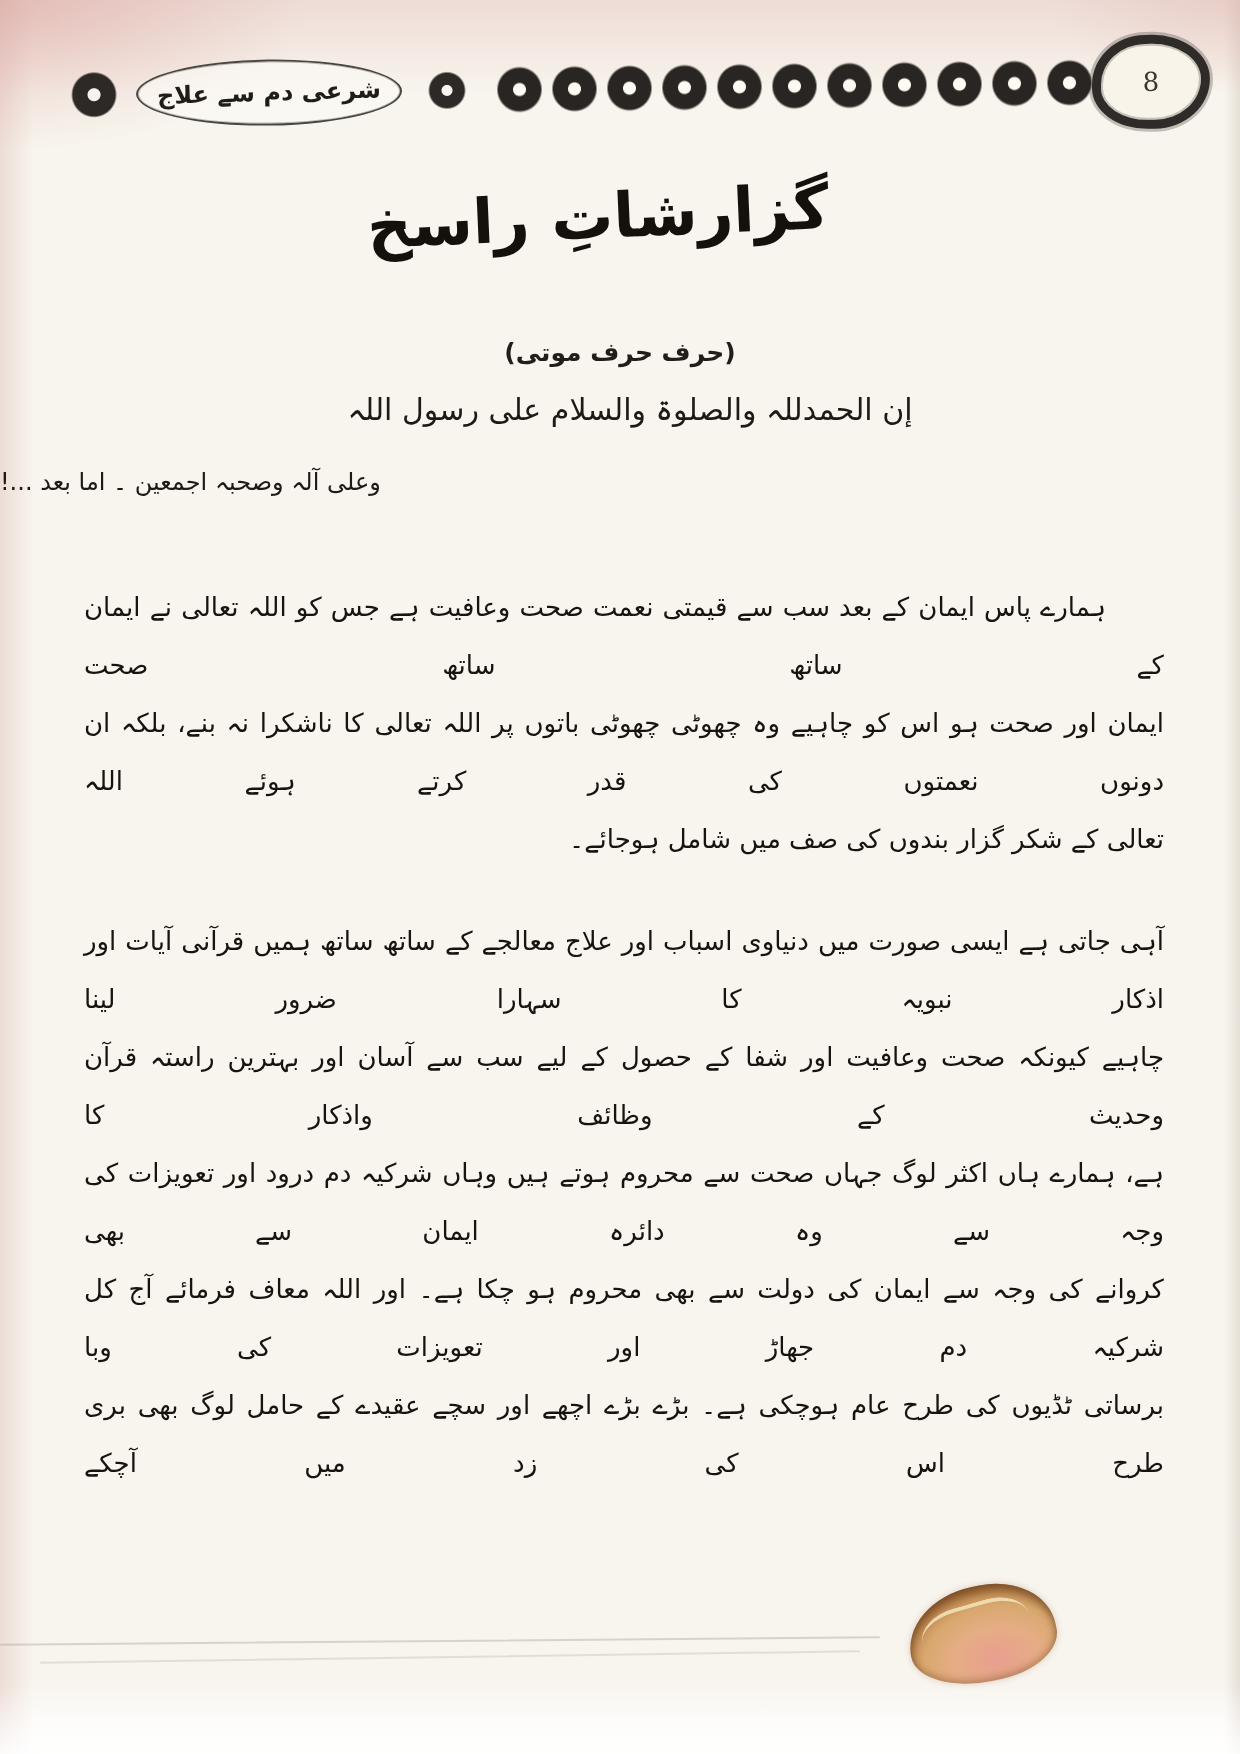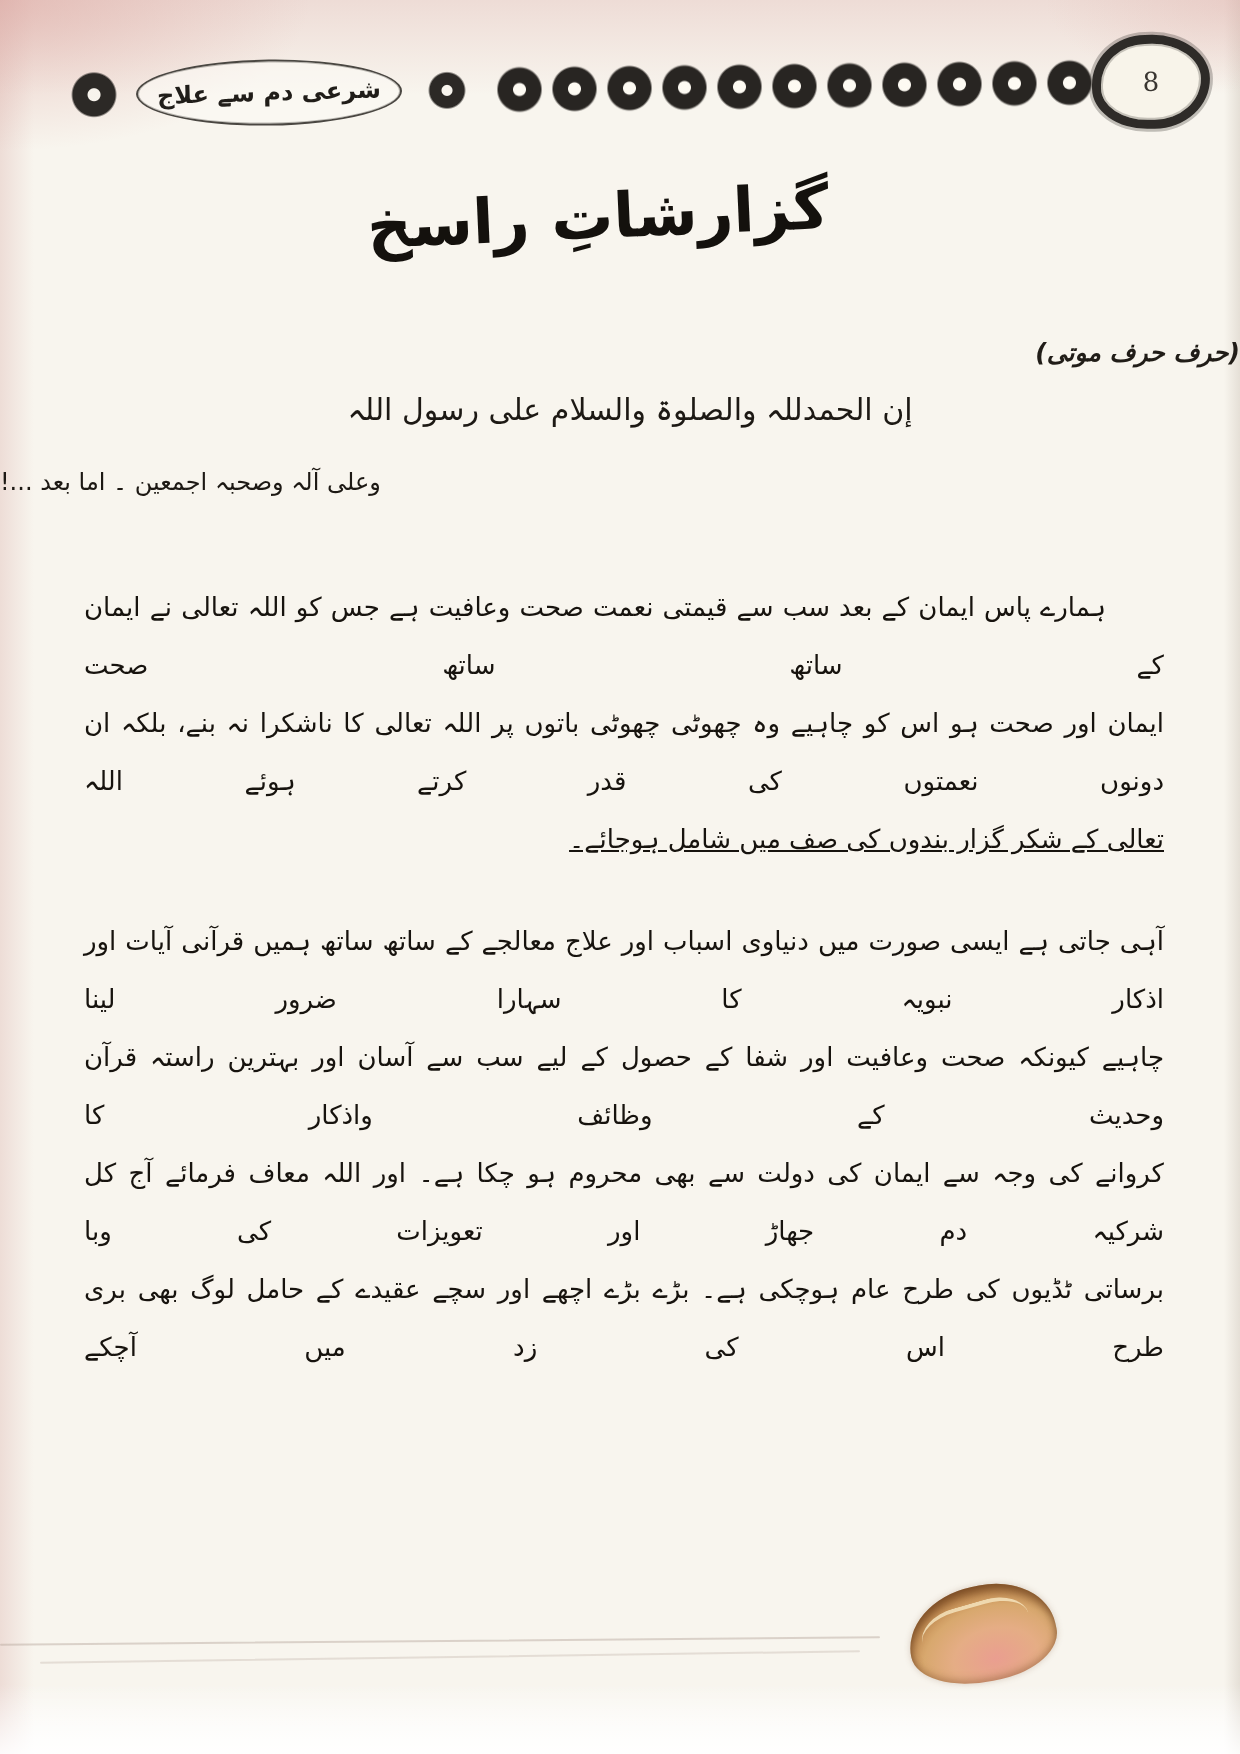--- a/index.html
+++ b/index.html
@@ -63,22 +63,22 @@
 
   
   .main-title{
     position:absolute;top:180px;left:0;right:0;text-align:center;
     font-size:62px;font-weight:700;color:#14110d;
     transform:translateX(-22px) rotate(-2.5deeg);
     transform:translateX(-22px) rotate(-2.5deg);
     letter-spacing:0;
   }
   .subtitle{
-    position:absolute;top:338px;left:0;right:0;
-    font-size:25px;font-weight:700;color:#211d18;font-style:italic;
+    position:absolute;top:338px;left:0;right:0;text-align:center;
+    font-size:25px;font-weight:700;color:#211d18;
   }
   .arabic-line1{
     position:absolute;top:392px;left:0;right:0;text-align:center;
     font-size:30px;color:#1d1914;margin-left:20px;
   }
   .arabic-line2{
     position:absolute;top:468px;left:0;right:0;text-align:left;
     font-size:24px;color:#1d1914;
   }
 
@@ -87,21 +87,21 @@
     position:absolute;top:566px;left:72px;right:64px;
     direction:rtl;font-size:26px;color:#17130e;
   }
   .para{margin:12px;}
   .para + .para{margin-top:44px;}
   .line{
     line-height:58px;
     text-align:justify;text-align-last:justify;
   }
   .line.first{text-indent:58px;}
-  .line.last{text-align-last:start;text-decoration:underline;}
+  .line.last{text-align-last:start;}
 
   
   .scratch{position:absolute;height:2px;background:#b5a79b;opacity:.45;border-radius:2px;}
   .scratch.s1{left:0;top:1640px;width:880px;transform:rotate(-0.5deg);}
   .scratch.s2{left:40px;top:1656px;width:820px;transform:rotate(-0.8deg);opacity:.3;}
   .thumb{
     position:absolute;left:908px;top:1586px;width:148px;height:96px;
     transform:rotate(-12deg);
     border-radius:52% 48% 46% 54% / 62% 58% 42% 44%;
     background:radial-gradient(85% 95% at 56% 78%, #ea9e90 0%, #e5ad85 34%, #d8a86e 58%, #bb8248 80%, #845231 96%);
@@ -143,20 +143,21 @@
 
     <div class="para">
       <div class="line first">ہمارے پاس ایمان کے بعد سب سے قیمتی نعمت صحت وعافیت ہے جس کو اللہ تعالی نے ایمان کے ساتھ ساتھ صحت</div>
       <div class="line">ایمان اور صحت ہو اس کو چاہیے وہ چھوٹی چھوٹی باتوں پر اللہ تعالی کا ناشکرا نہ بنے، بلکہ ان دونوں نعمتوں کی قدر کرتے ہوئے اللہ</div>
       <div class="line last">تعالی کے شکر گزار بندوں کی صف میں شامل ہوجائے۔</div>
     </div>
 
     <div class="para">
       <div class="line">آہی جاتی ہے ایسی صورت میں دنیاوی اسباب اور علاج معالجے کے ساتھ ساتھ ہمیں قرآنی آیات اور اذکار نبویہ کا سہارا ضرور لینا</div>
       <div class="line">چاہیے کیونکہ صحت وعافیت اور شفا کے حصول کے لیے سب سے آسان اور بہترین راستہ قرآن وحدیث کے وظائف واذکار کا</div>
+      <div class="line">ہے، ہمارے ہاں اکثر لوگ جہاں صحت سے محروم ہوتے ہیں وہاں شرکیہ دم درود اور تعویزات کی وجہ سے وہ دائرہ ایمان سے بھی</div>
       <div class="line">کروانے کی وجہ سے ایمان کی دولت سے بھی محروم ہو چکا ہے۔ اور اللہ معاف فرمائے آج کل شرکیہ دم جھاڑ اور تعویزات کی وبا</div>
       <div class="line">برساتی ٹڈیوں کی طرح عام ہوچکی ہے۔ بڑے بڑے اچھے اور سچے عقیدے کے حامل لوگ بھی بری طرح اس کی زد میں آچکے</div>
 
     </div>
 
   </div>
 
   <div class="scratch s1"></div>
   <div class="scratch s2"></div>
   <div class="thumb">

